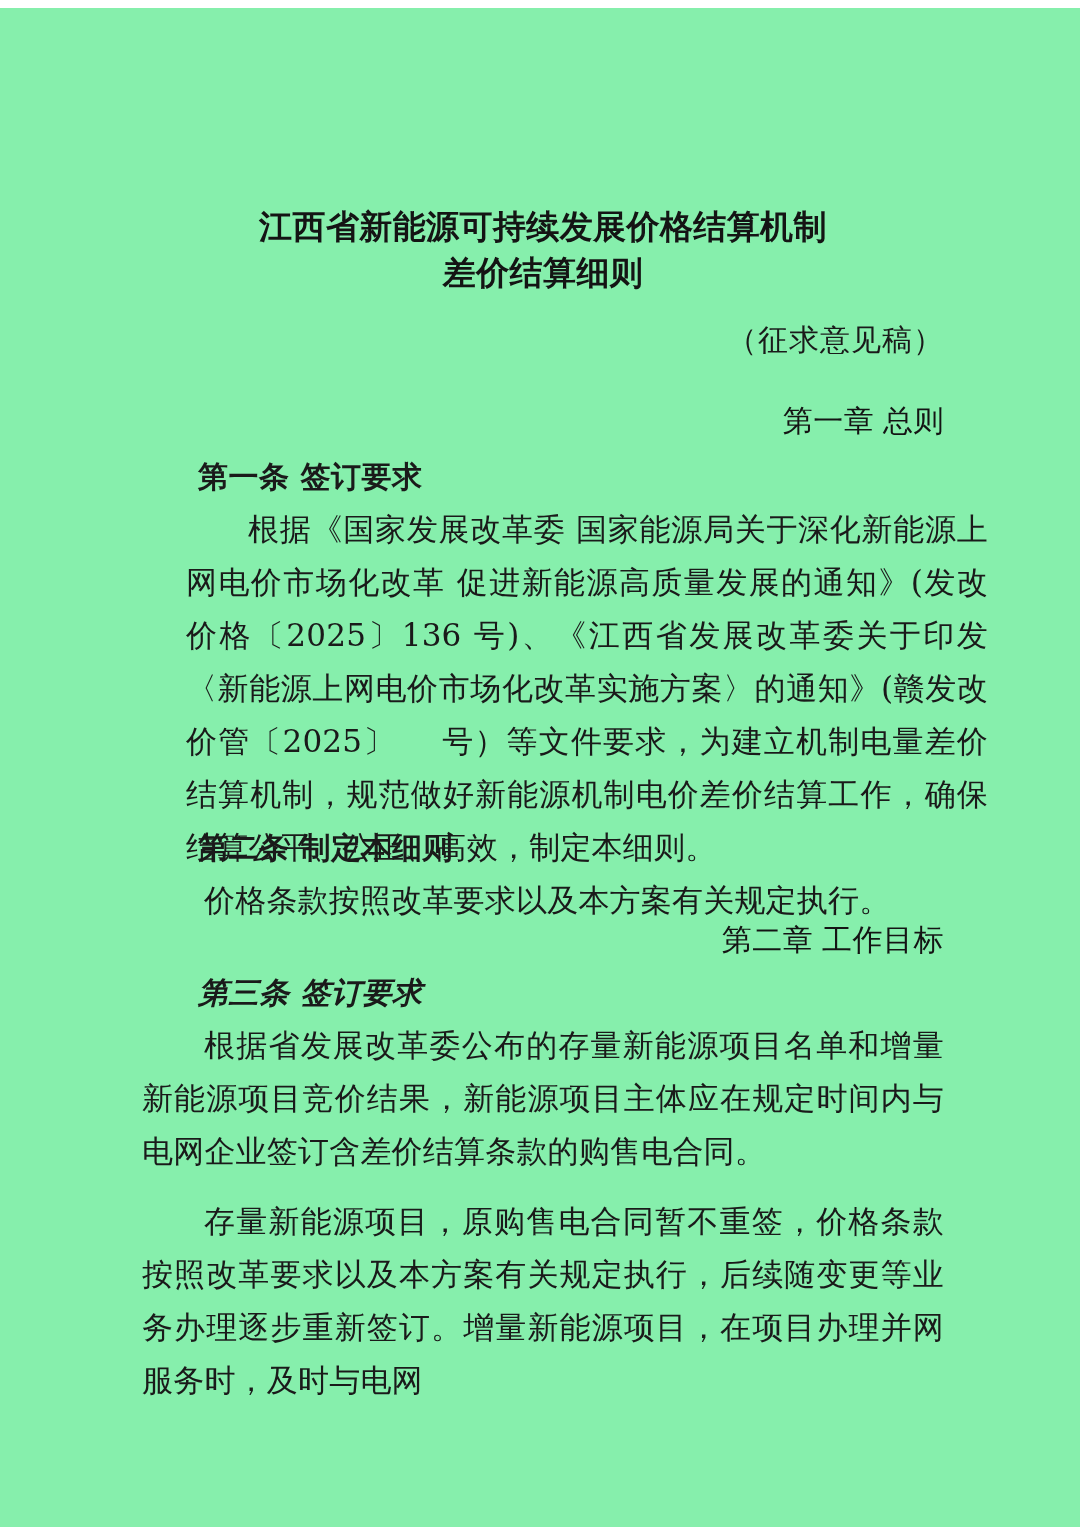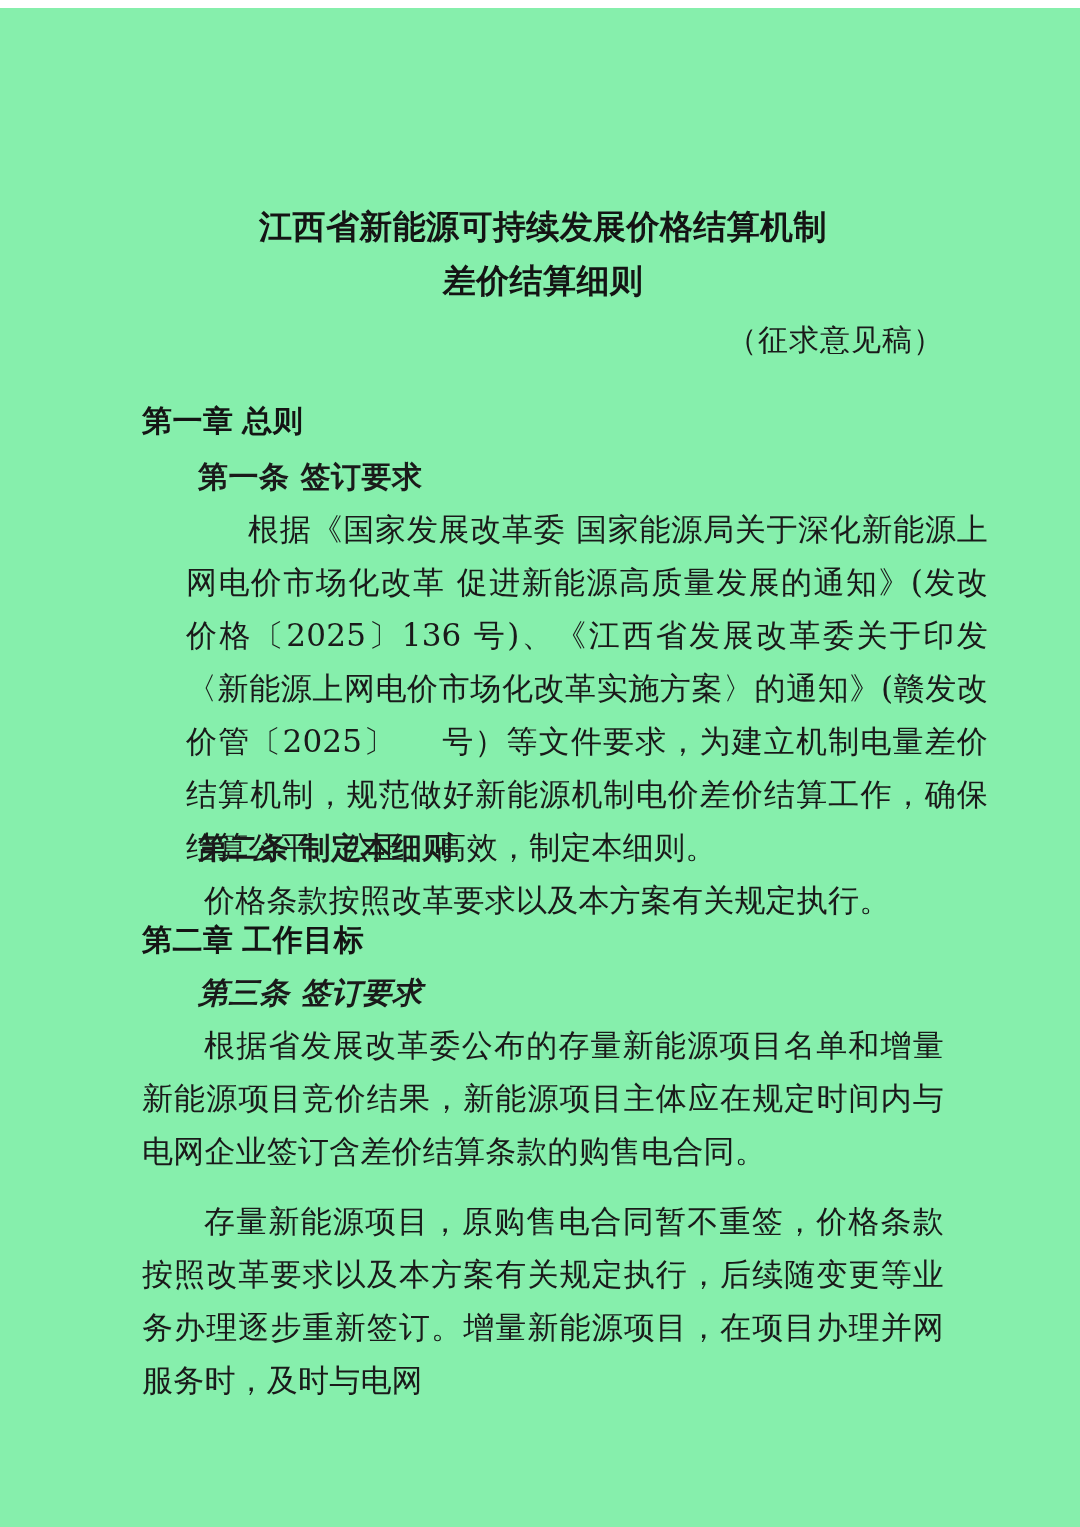--- a/index.html
+++ b/index.html
@@ -37,40 +37,40 @@
   .doc-title {
     font-family: "Liberation Sans", "DejaVu Sans", sans-serif;
     font-weight: bold;
     font-size: 33px;
     line-height: 46px;
     text-align: center;
     letter-spacing: 0.4px;
     color: #141414;
   }
   .doc-title .line-1 { display: block; }
-  .doc-title .line-2 { display: block; margin-top: 8px; }
+  .doc-title .line-2 { display: block; }
 
   
   .doc-subtitle {
     font-family: "DejaVu Serif", "Liberation Serif", serif;
     font-size: 30px;
     line-height: 44px;
     text-align: right;
     margin-top: 10px;
     letter-spacing: 1px;
     color: #1a1a1a;
   }
 
   
   .chapter-heading {
     font-family: "Liberation Sans", "DejaVu Sans", sans-serif;
-    font-weight: bold;
+    font-weight: normal;
     font-size: 30px;
     line-height: 53px;
-    text-align: left;
+    text-align: right;
     letter-spacing: 0.5px;
     color: #141414;
   }
 
   
   .article-heading {
     font-family: "DejaVu Serif", "Liberation Serif", serif;
     font-weight: bold;
     font-size: 30px;
     line-height: 53px;

